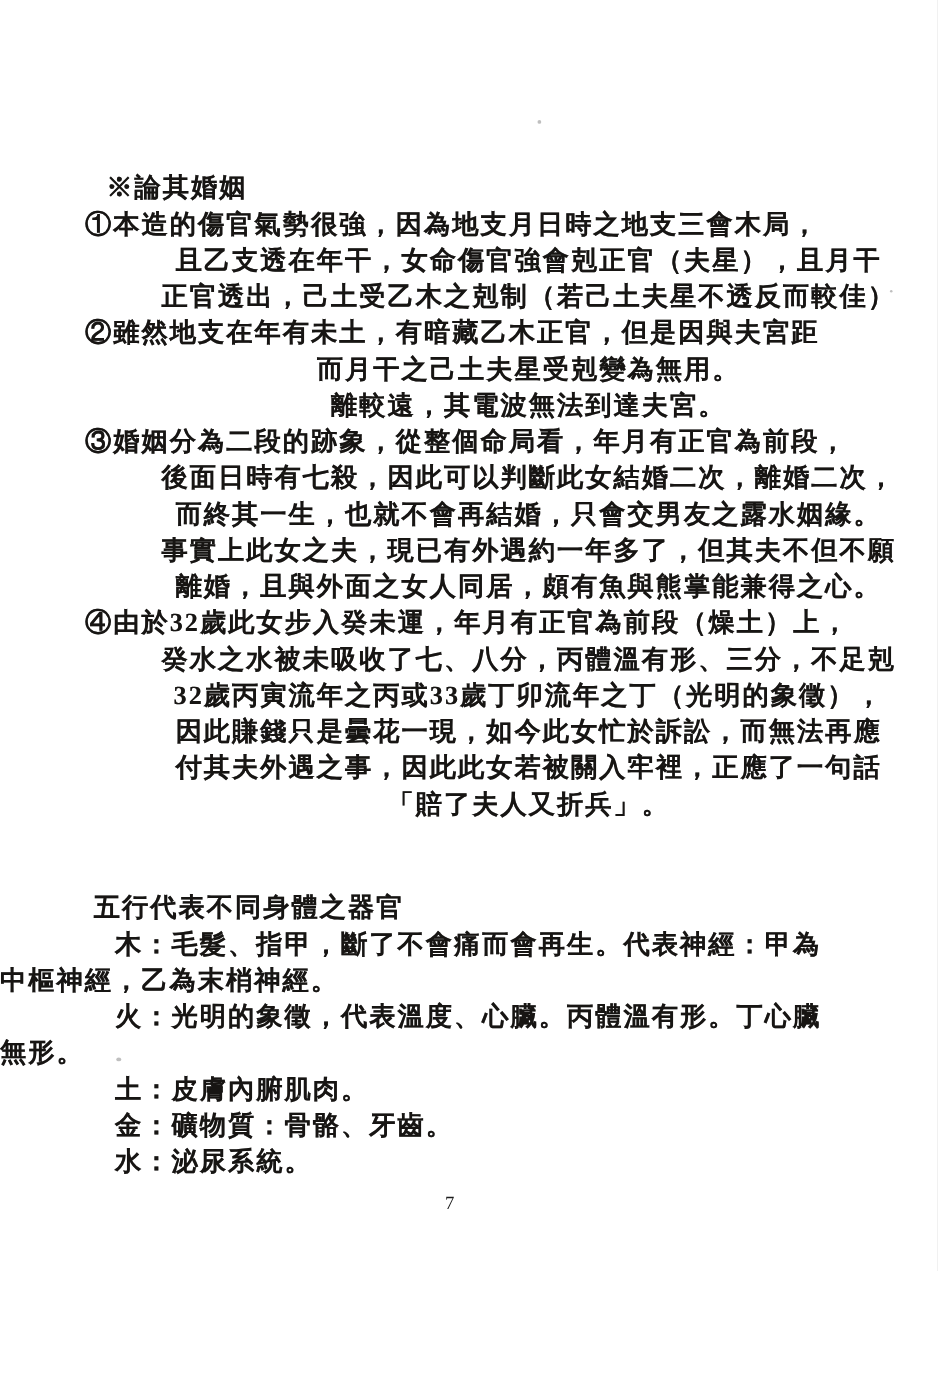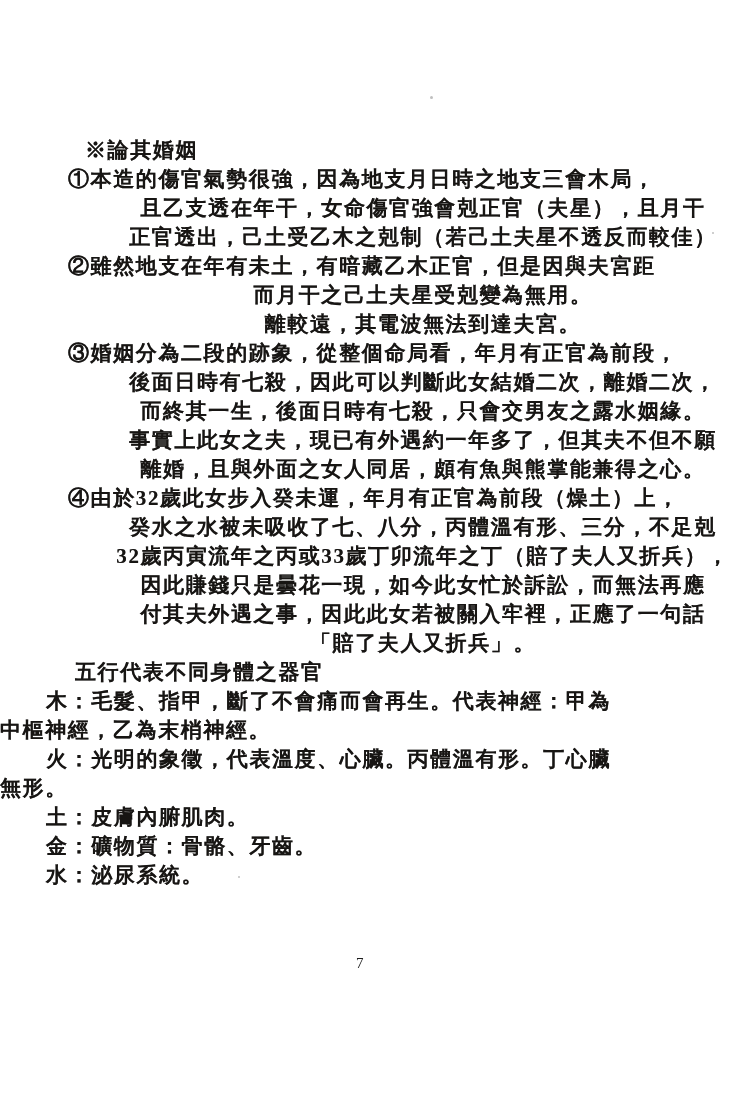--- a/index.html
+++ b/index.html
@@ -29,23 +29,23 @@
     letter-spacing: 1.6px;
     white-space: nowrap;
     font-weight: 700;
     
     text-shadow: 0 0 0.4px rgba(20,20,20,0.55);
   }
   .ind-hdr   { margin-left: 85px; }   
   .ind-para  { margin-left: 68px; }   
   .ind-cont  { margin-left: 96px; text-align: center; }   
   .ind-sec2  { margin-left: 75px; }   
-  .ind-elem  { margin-left: 46px; }   
+  .ind-elem  { margin-left: 92px; }   
   .ind-elemc { }  
-  .gap-before { }
+  .gap-before { margin-top: 54px; }
   .pagenum {
     position: absolute;
     left: 356px;
     top: 955px;
     font-size: 15px;
     letter-spacing: 0;
     color: #1b1b1b;
     font-family: "Liberation Serif", "DejaVu Serif", serif;
   }
   .speck {
@@ -67,26 +67,26 @@
   <div class="textblock">
     <div class="line ind-hdr">※論其婚姻</div>
     <div class="line ind-para">①本造的傷官氣勢很強，因為地支月日時之地支三會木局，</div>
     <div class="line ind-cont">且乙支透在年干，女命傷官強會剋正官（夫星），且月干</div>
     <div class="line ind-cont">正官透出，己土受乙木之剋制（若己土夫星不透反而較佳）</div>
     <div class="line ind-para">②雖然地支在年有未土，有暗藏乙木正官，但是因與夫宮距</div>
     <div class="line ind-cont">而月干之己土夫星受剋變為無用。</div>
     <div class="line ind-cont">離較遠，其電波無法到達夫宮。</div>
     <div class="line ind-para">③婚姻分為二段的跡象，從整個命局看，年月有正官為前段，</div>
     <div class="line ind-cont">後面日時有七殺，因此可以判斷此女結婚二次，離婚二次，</div>
-    <div class="line ind-cont">而終其一生，後面日時有七殺，只會交男友之露水姻緣。</div>
+    <div class="line ind-cont">而終其一生，也就不會再結婚，只會交男友之露水姻緣。</div>
     <div class="line ind-cont">事實上此女之夫，現已有外遇約一年多了，但其夫不但不願</div>
     <div class="line ind-cont">離婚，且與外面之女人同居，頗有魚與熊掌能兼得之心。</div>
     <div class="line ind-para">④由於32歲此女步入癸未運，年月有正官為前段（燥土）上，</div>
     <div class="line ind-cont">癸水之水被未吸收了七、八分，丙體溫有形、三分，不足剋</div>
-    <div class="line ind-cont">32歲丙寅流年之丙或33歲丁卯流年之丁（賠了夫人又折兵），</div>
+    <div class="line ind-cont">32歲丙寅流年之丙或33歲丁卯流年之丁（光明的象徵），</div>
     <div class="line ind-cont">因此賺錢只是曇花一現，如今此女忙於訴訟，而無法再應</div>
     <div class="line ind-cont">付其夫外遇之事，因此此女若被關入牢裡，正應了一句話</div>
     <div class="line ind-cont">「賠了夫人又折兵」。</div>
 
     <div class="line ind-sec2 gap-before">五行代表不同身體之器官</div>
     <div class="line ind-elem">木：毛髮、指甲，斷了不會痛而會再生。代表神經：甲為</div>
     <div class="line ind-elemc">中樞神經，乙為末梢神經。</div>
     <div class="line ind-elem">火：光明的象徵，代表溫度、心臟。丙體溫有形。丁心臟</div>
     <div class="line ind-elemc">無形。</div>
     <div class="line ind-elem">土：皮膚內腑肌肉。</div>

